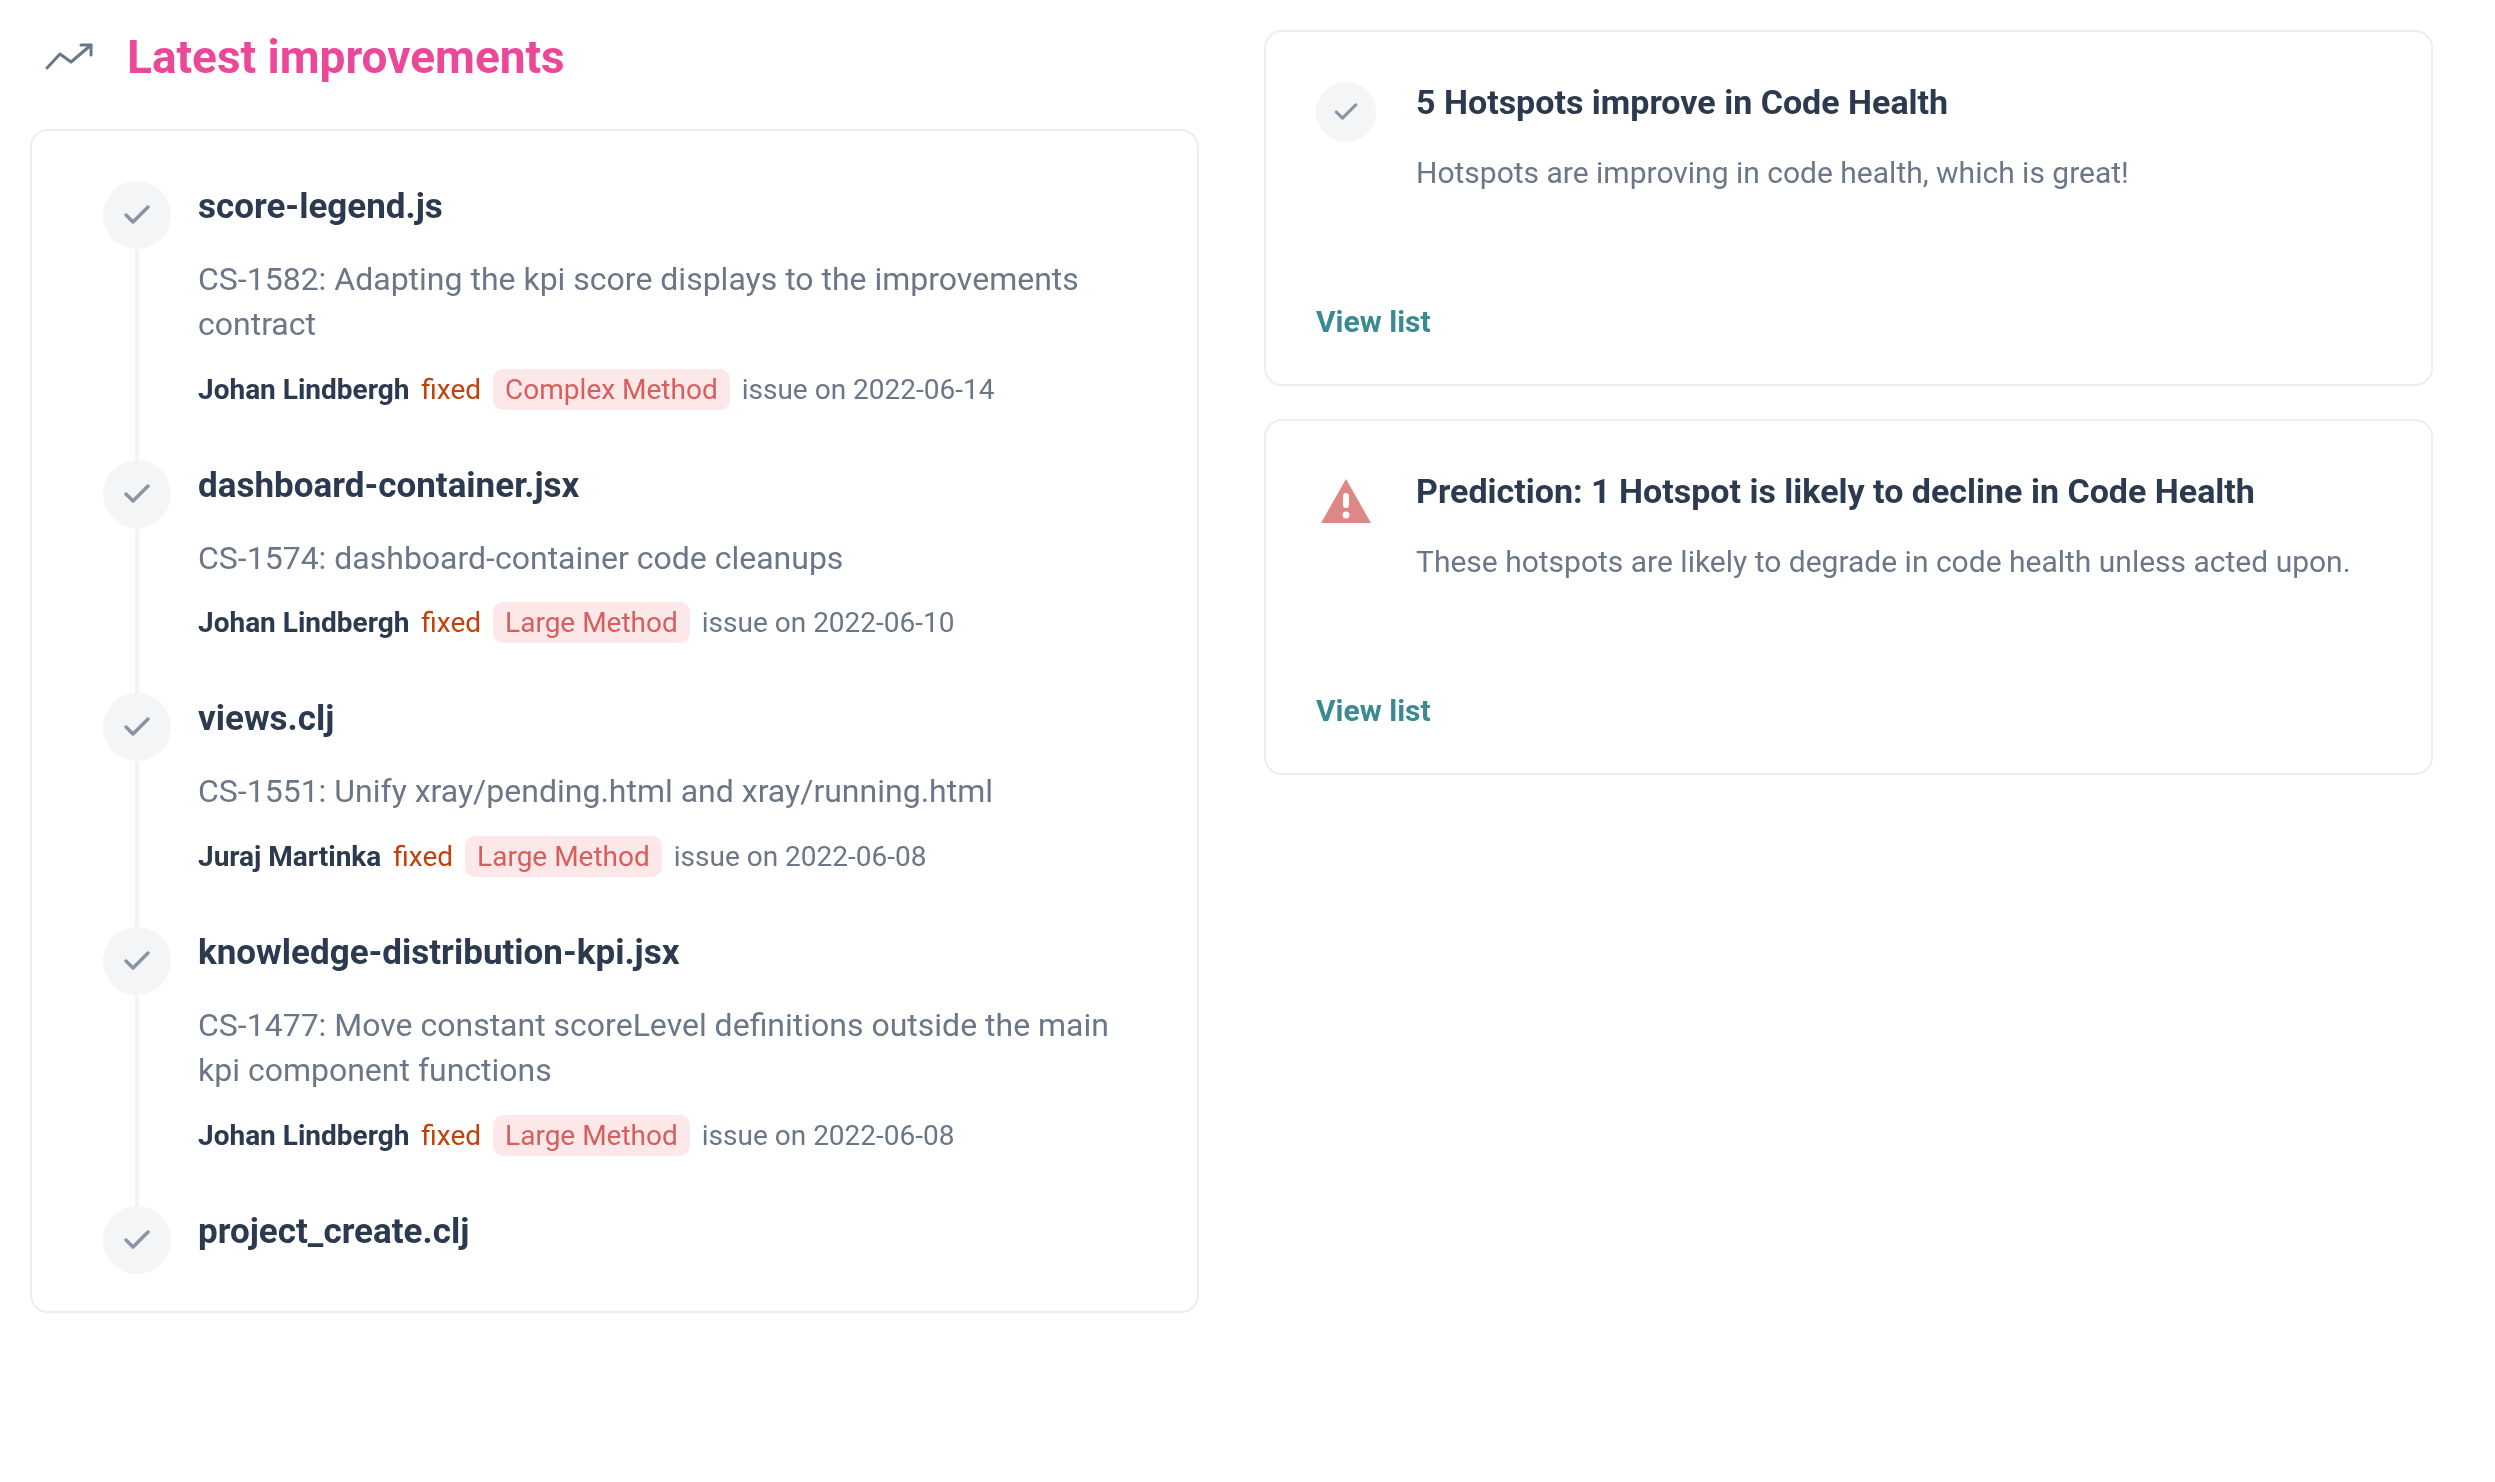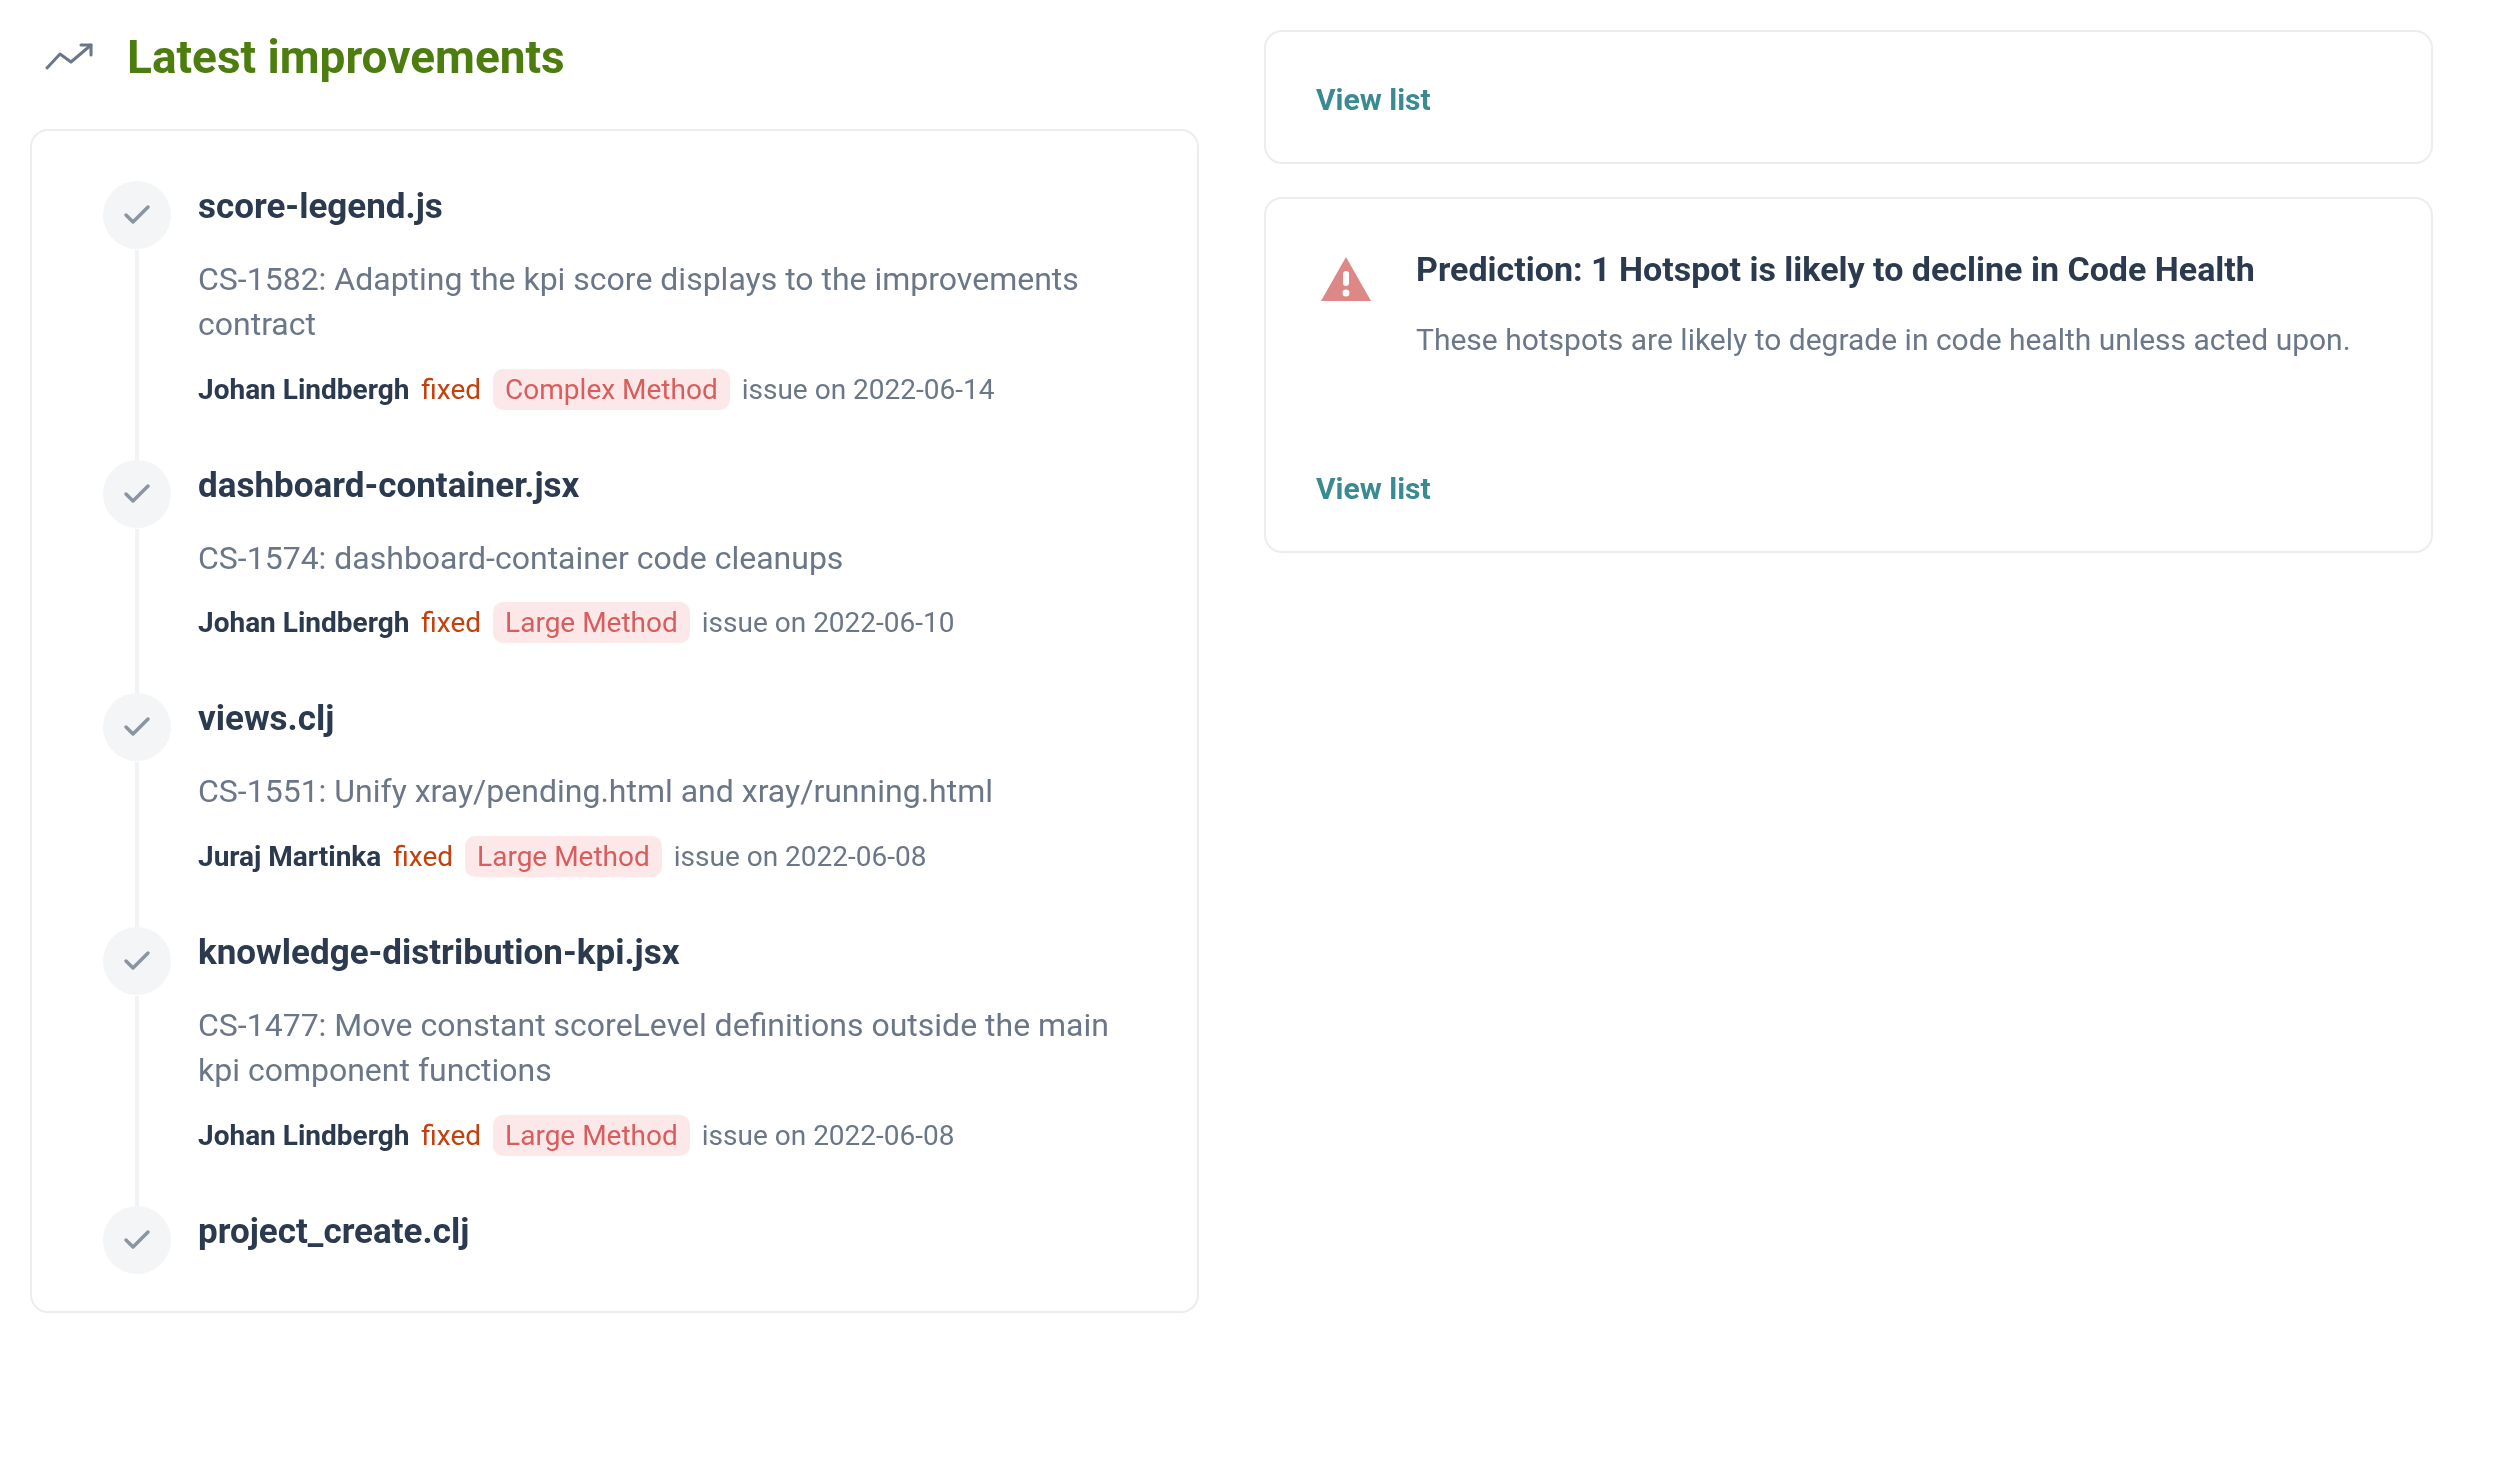--- a/index.html
+++ b/index.html
@@ -37,21 +37,21 @@
     .section-header .icon-wrap {
       display: flex;
       align-items: center;
       justify-content: center;
       width: 50px;
       height: 50px;
     }
     .section-header h2 {
       font-size: 46px;
       font-weight: 700;
-      color: #4d7c0f;
+      color: #ec4899;
     }
     .panel {
       border: 2px solid #ecedef;
       border-radius: 18px;
       padding: 55px 65px;
       overflow: hidden;
     }
     .panel-left {
       height: 1184px;
     }
@@ -267,20 +267,31 @@
 
   </div>
         </div>
     </div>
   </div>
 
   <div class="column column-right">
 
     <div id="risk-cards">
         <div class="risk-card">
+    <div class="risk-header">
+      <div class="risk-icon check">
+              <svg width="32" height="32" viewBox="0 0 36 36" fill="none" stroke="#8a94a3" stroke-width="3.5" stroke-linecap="round" stroke-linejoin="round">
+                <polyline points="7,18 14,25 29,10"></polyline>
+              </svg>
+            </div>
+      <div class="risk-content">
+        <div class="risk-title">5 Hotspots improve in Code Health</div>
+        <div class="risk-desc">Hotspots are improving in code health, which is great!</div>
+      </div>
+    </div>
     <div class="view-list-link">View list</div>
   </div>
         <div class="risk-card">
     <div class="risk-header">
       <div class="risk-icon warn">
               <svg width="54" height="48" viewBox="0 0 54 48">
                 <path d="M27 2 L52 46 L2 46 Z" fill="#dd8787" stroke="none"></path>
                 <rect x="24" y="16" width="6" height="15" rx="3" fill="#fff"></rect>
                 <circle cx="27" cy="38" r="3.5" fill="#fff"></circle>
               </svg>

